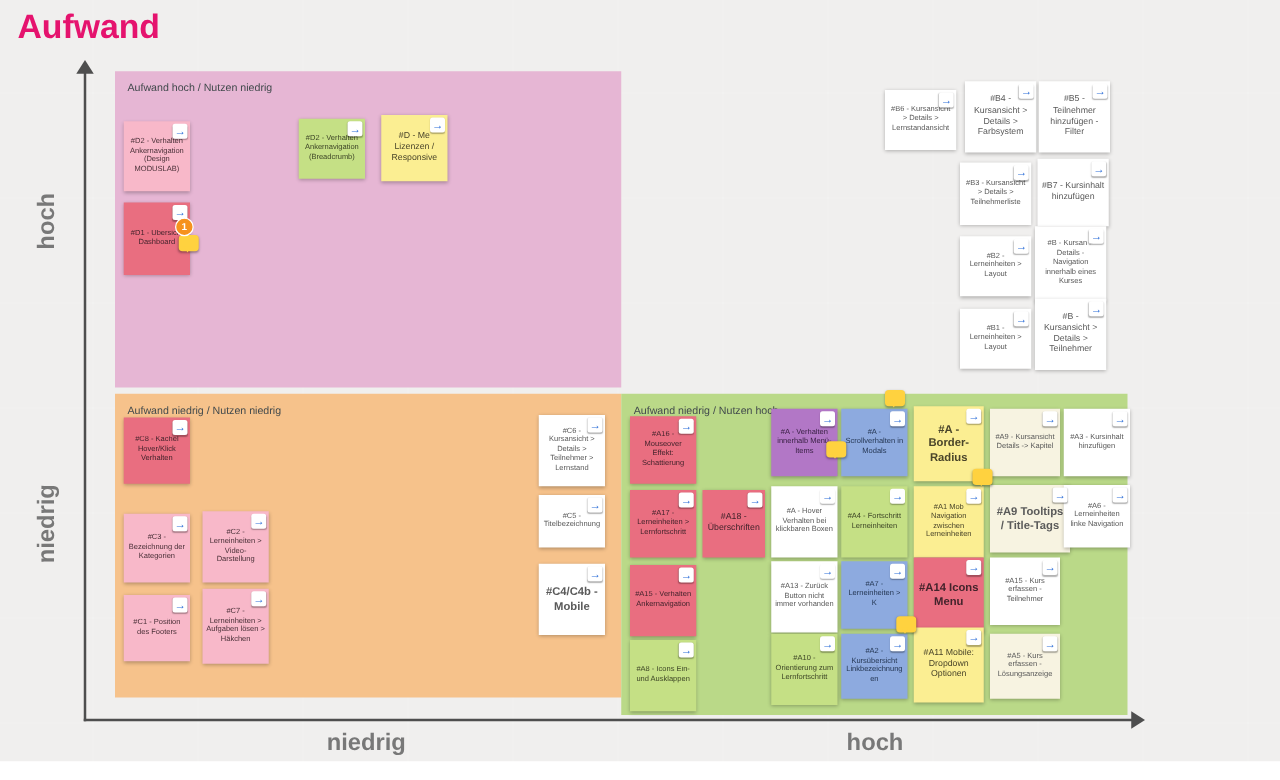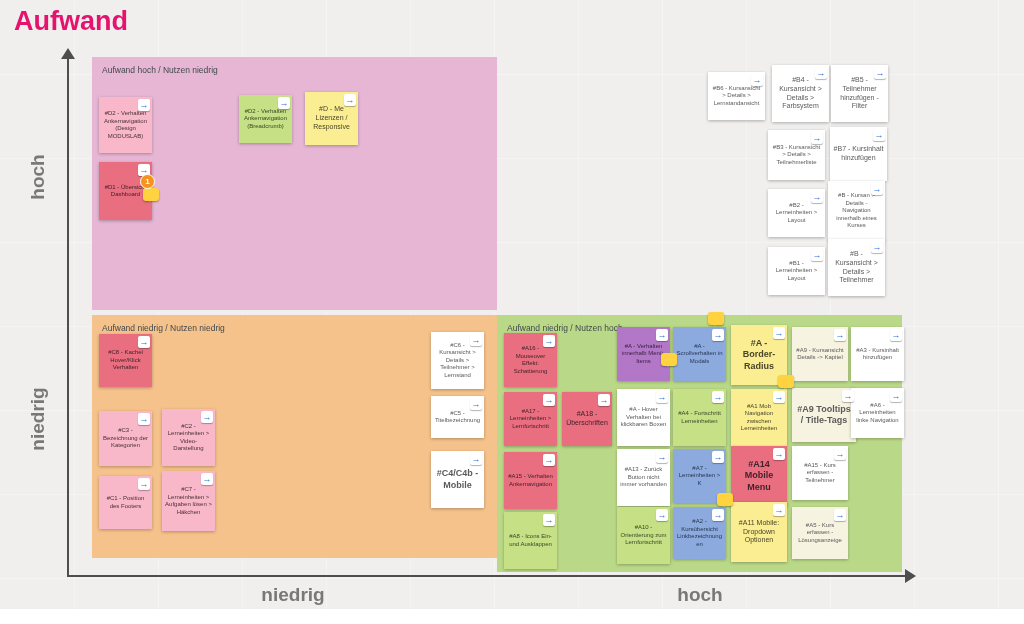--- a/index.html
+++ b/index.html
@@ -219,21 +219,21 @@
       <div class="note" style="left: 617px; top: 449px; width: 53px; height: 57px; background: rgb(255, 255, 255); color: rgb(90, 90, 90);">
         <span class="note-text">#A13 - Zurück Button nicht immer vorhanden</span>
         <span class="link-icon">→</span>
       </div>
       <div class="note" style="left: 673px; top: 449px; width: 53px; height: 54px; background: rgb(141, 170, 223); color: rgb(37, 55, 84);">
         <span class="note-text">#A7 - Lerneinheiten &gt; K</span>
         <span class="link-icon">→</span>
         <span class="comment-icon pos-br"></span>
       </div>
       <div class="note size-lg" style="left: 731px; top: 446px; width: 56px; height: 60px; background: rgb(233, 110, 128); color: rgb(67, 35, 43);">
-        <span class="note-text">#A14 Mobile Menu</span>
+        <span class="note-text">#A14 Icons Menu</span>
         <span class="link-icon">→</span>
       </div>
       <div class="note" style="left: 792px; top: 446px; width: 56px; height: 54px; background: rgb(255, 255, 255); color: rgb(90, 90, 90);">
         <span class="note-text">#A15 - Kurs erfassen - Teilnehmer</span>
         <span class="link-icon">→</span>
       </div>
       <div class="note" style="left: 504px; top: 512px; width: 53px; height: 57px; background: rgb(197, 224, 133); color: rgb(61, 69, 38);">
         <span class="note-text">#A8 - Icons Ein- und Ausklappen</span>
         <span class="link-icon">→</span>
       </div>

